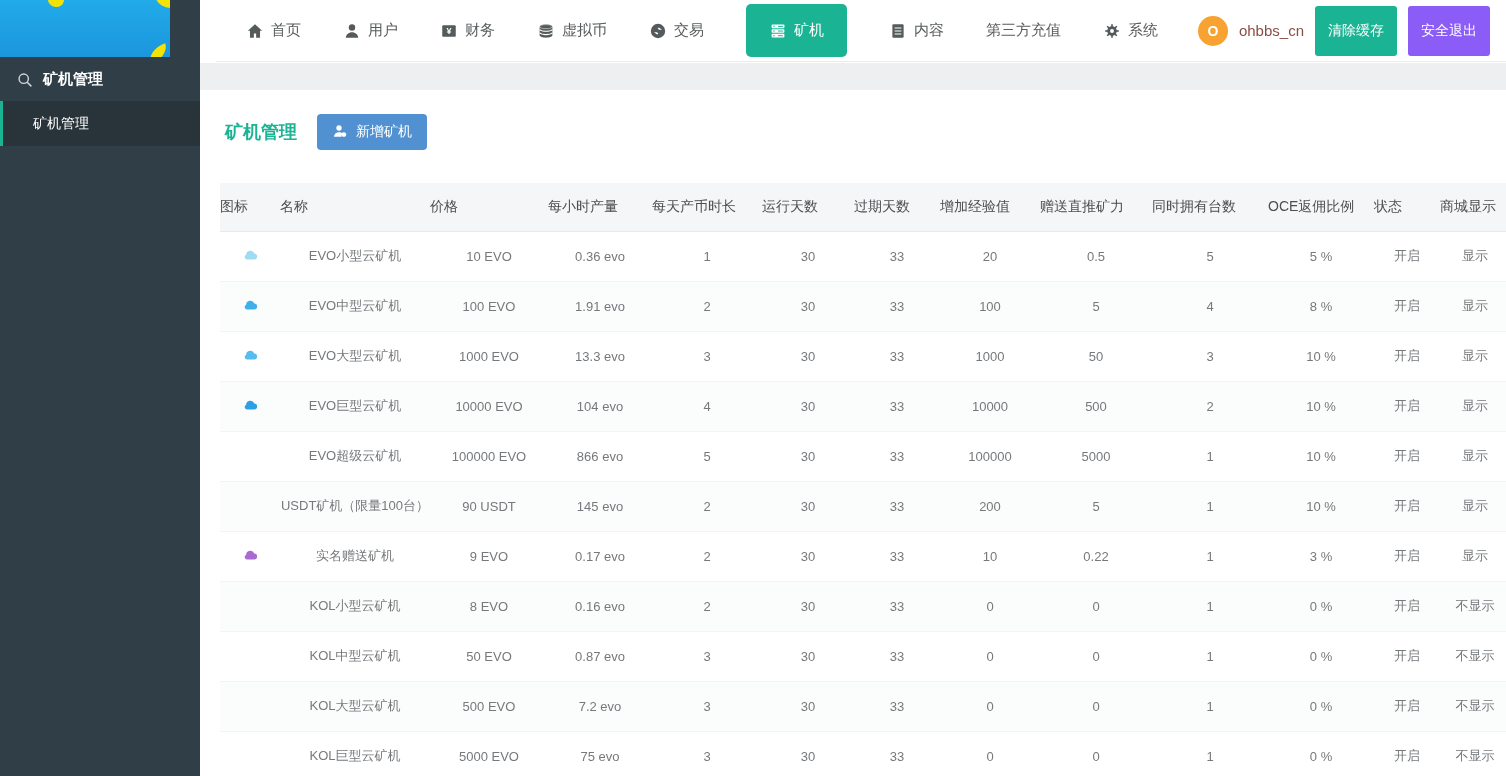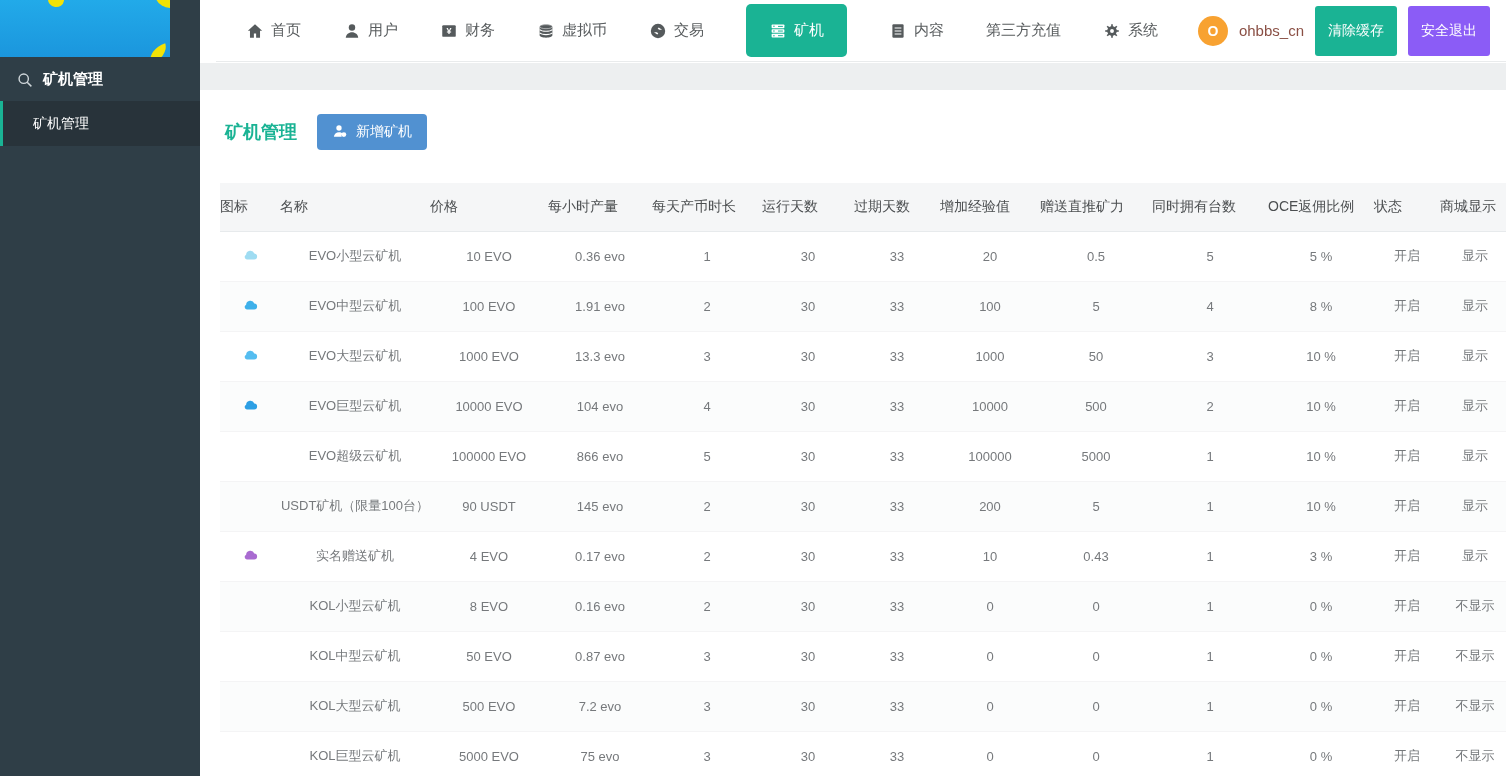--- a/index.html
+++ b/index.html
@@ -369,27 +369,27 @@
     <td>显示</td>
   </tr>
 
   <tr>
     <td><span class="row-icon" style="color: rgb(169, 107, 209);">
                 <svg>
                   <use href="#sym-cloud"></use>
                 </svg>
               </span></td>
     <td>实名赠送矿机</td>
-    <td>4 EVO</td>
+    <td>9 EVO</td>
     <td>0.17 evo</td>
     <td>2</td>
     <td>30</td>
     <td>33</td>
     <td>10</td>
-    <td>0.43</td>
+    <td>0.22</td>
     <td>1</td>
     <td>3 %</td>
     <td>开启</td>
     <td>显示</td>
   </tr>
 
   <tr>
     <td><span class="row-icon" style="visibility: hidden;">
                 <svg>
                   <use href="#sym-cloud"></use>

